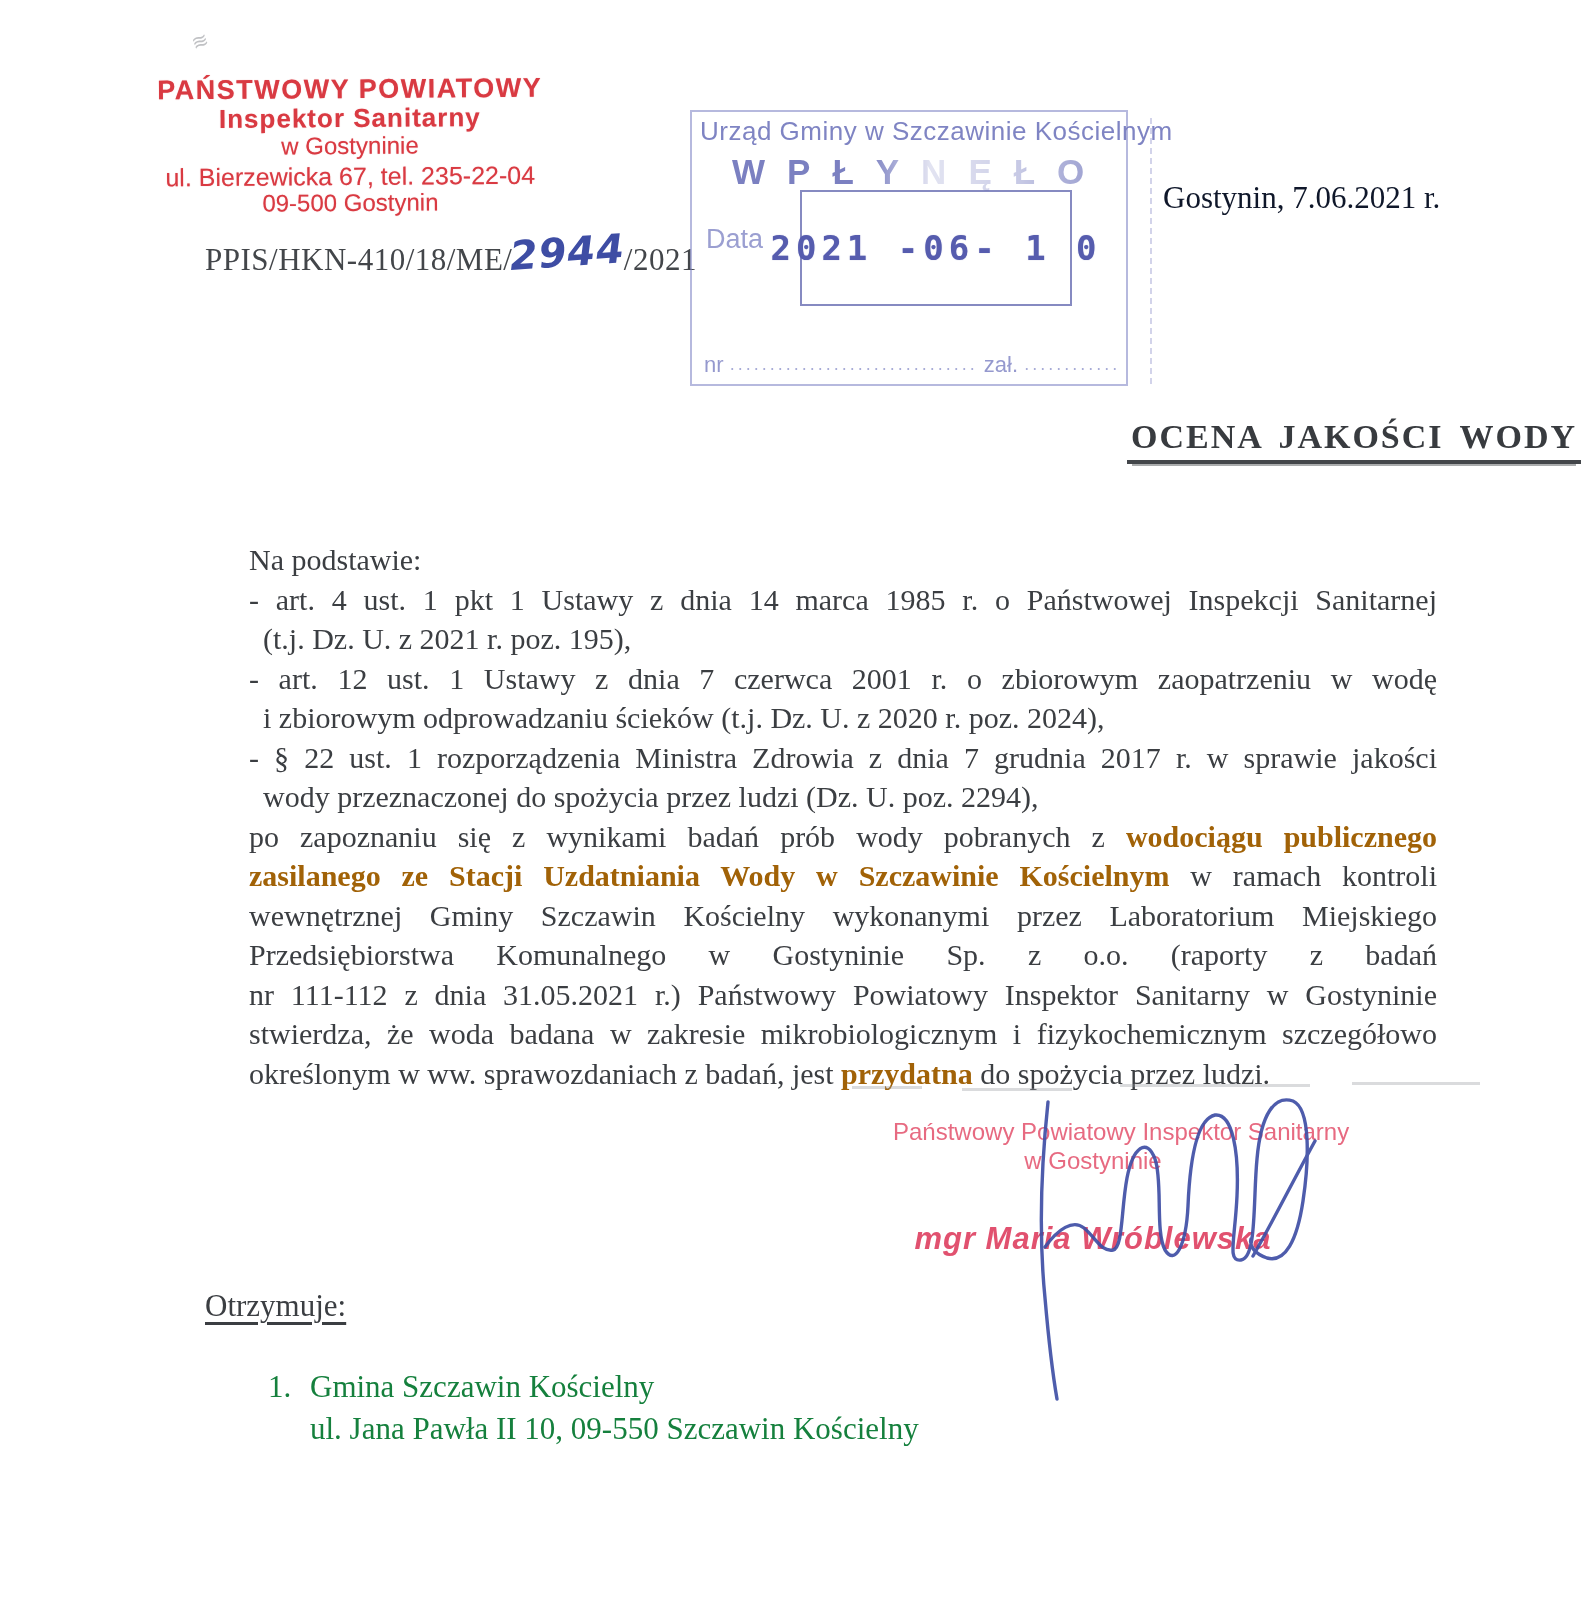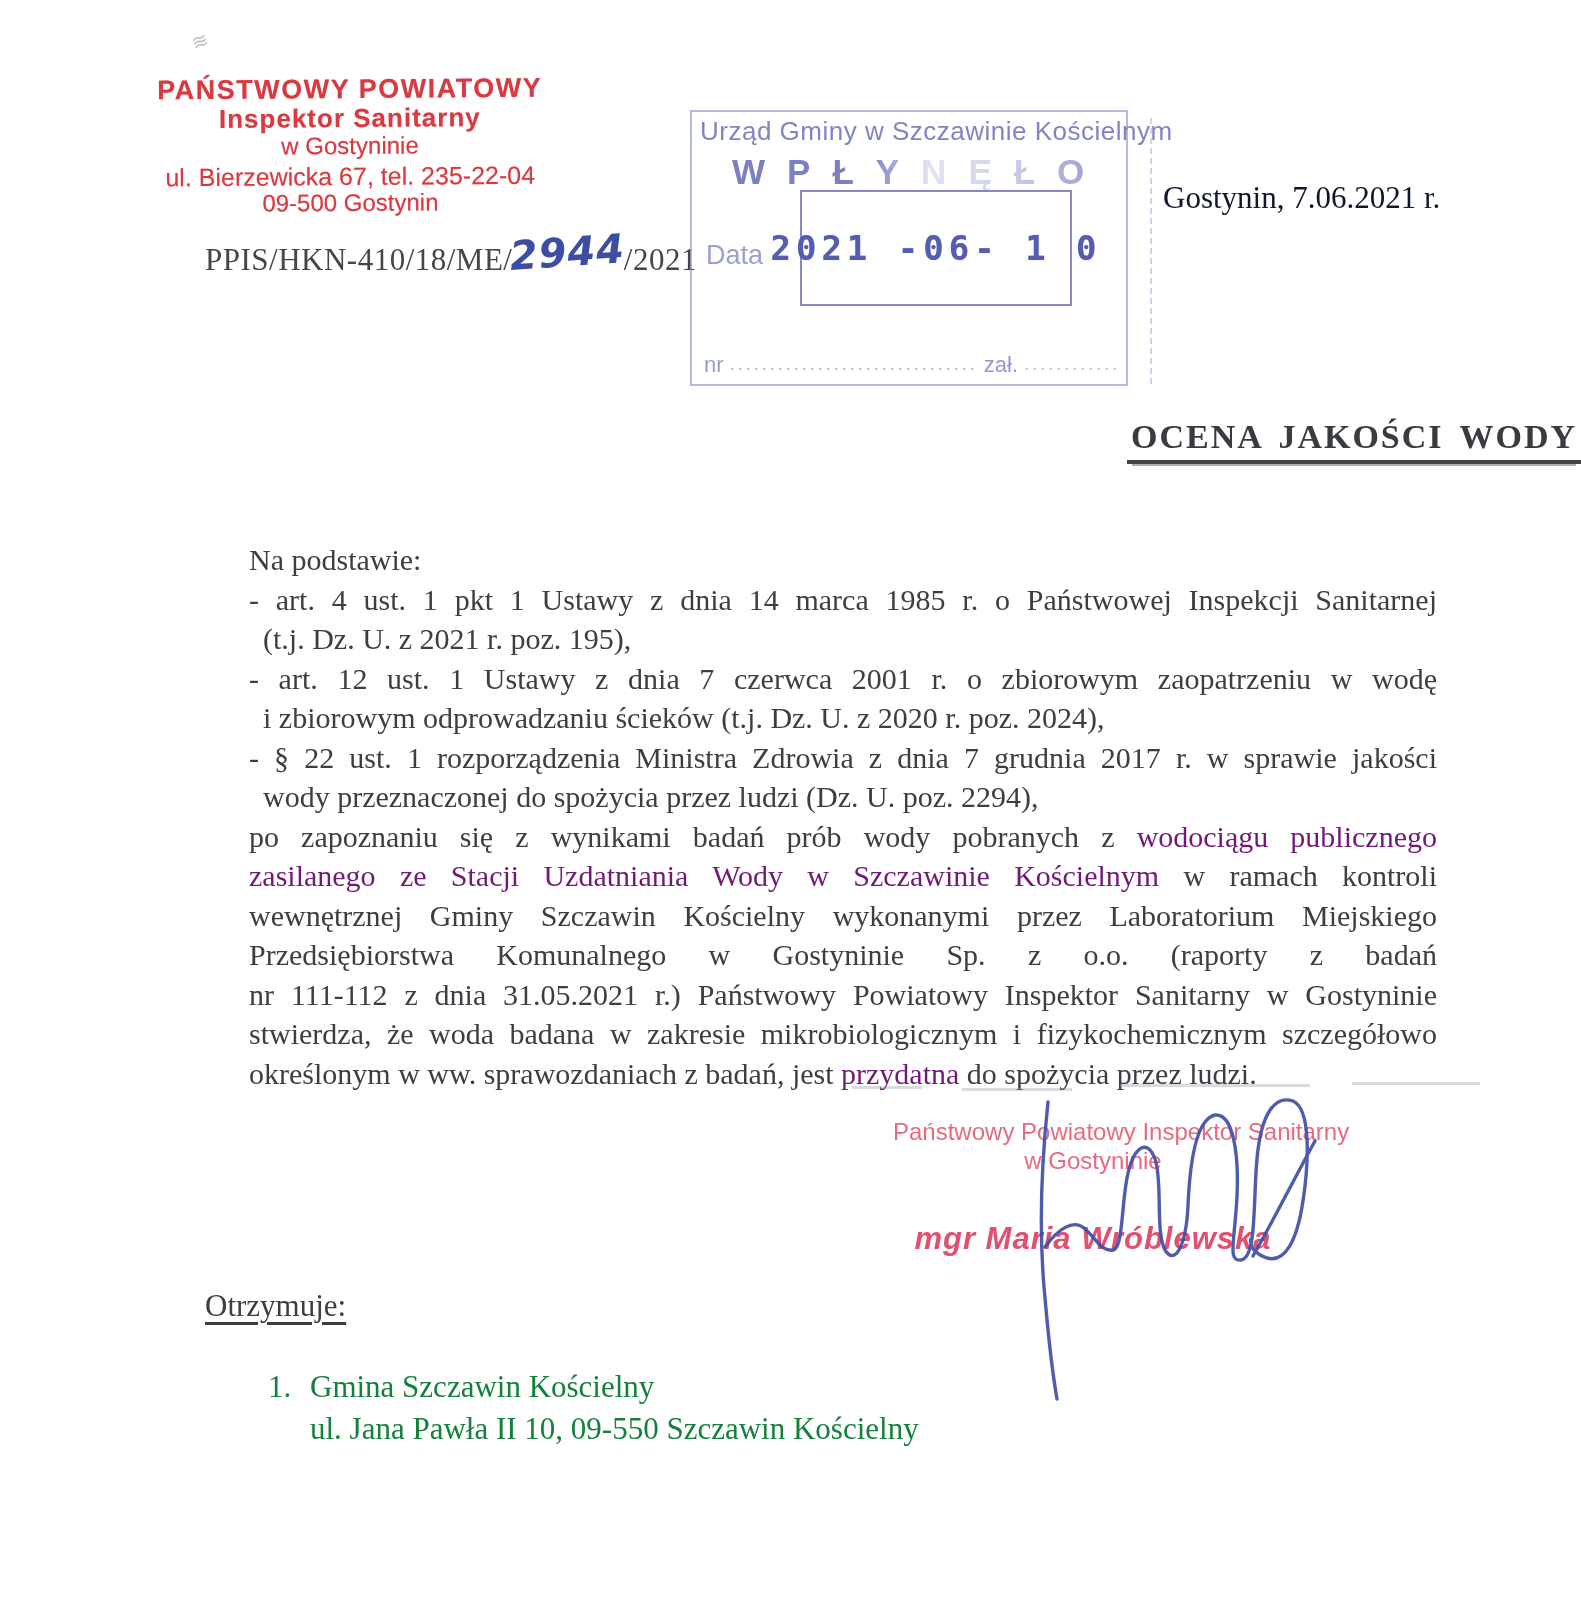--- a/index.html
+++ b/index.html
@@ -56,21 +56,21 @@
   }
   .rcv .wplynelo{
     position:absolute;left:40px;top:40px;width:360px;
     font-size:35px;font-weight:bold;letter-spacing:22px;
     color:rgba(116,121,190,.95);
     -webkit-mask-image:linear-gradient(90deg,#000 0%,#000 38%,rgba(0,0,0,.22) 55%,rgba(0,0,0,.35) 75%,rgba(0,0,0,.75) 100%);
             mask-image:linear-gradient(90deg,#000 0%,#000 38%,rgba(0,0,0,.22) 55%,rgba(0,0,0,.35) 75%,rgba(0,0,0,.75) 100%);
   }
   .rcv .data-label{
     position:absolute;left:14px;top:112px;
-    font-size:27px;color:rgba(122,127,194,.75);margin-top:16px;
+    font-size:27px;color:rgba(122,127,194,.75);
   }
   .rcv .datebox{
     position:absolute;left:108px;top:78px;width:268px;height:112px;
     border:2px solid rgba(104,109,178,.8);
   }
   .rcv .dateval{
     position:absolute;left:50%;top:50%;transform:translate(-50%,-50%);
     font-family:"DejaVu Sans Mono", monospace;
     font-size:34px;font-weight:bold;letter-spacing:5px;
     color:#565cae;white-space:nowrap;
@@ -105,21 +105,21 @@
     box-shadow:0 7px 0 -5px rgba(67,70,74,.45);
   }
   
   .body-text{
     position:absolute;left:205px;top:540px;width:1232px;
     font-size:30px;line-height:39.5px;color:#3b3e42;
   }
   .bline{white-space:normal;margin-left:44px;}
   .bline.j{text-align:justify;text-align-last:justify;}
   .bline.ind{padding-left:14px;}
-  .bline .b{font-weight:normal;color:#701a75;}
+  .bline .b{font-weight:bold;color:#a16207;}
   
   .sig-stamp{
     position:absolute;left:893px;top:1118px;width:400px;
     text-align:center;
     font-family:"Liberation Sans", sans-serif;
     color:rgba(228,85,112,.88);
     line-height:1.2;
   }
   .sig-stamp .l1{font-size:24px;white-space:nowrap;}
   .sig-stamp .l2{font-size:24px;}

